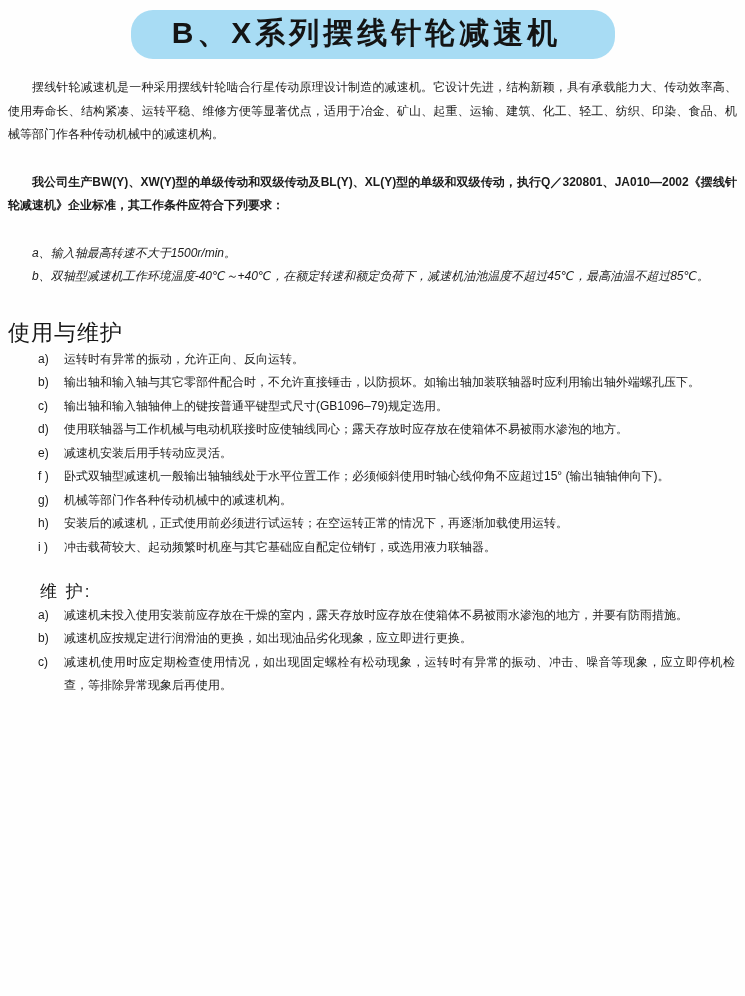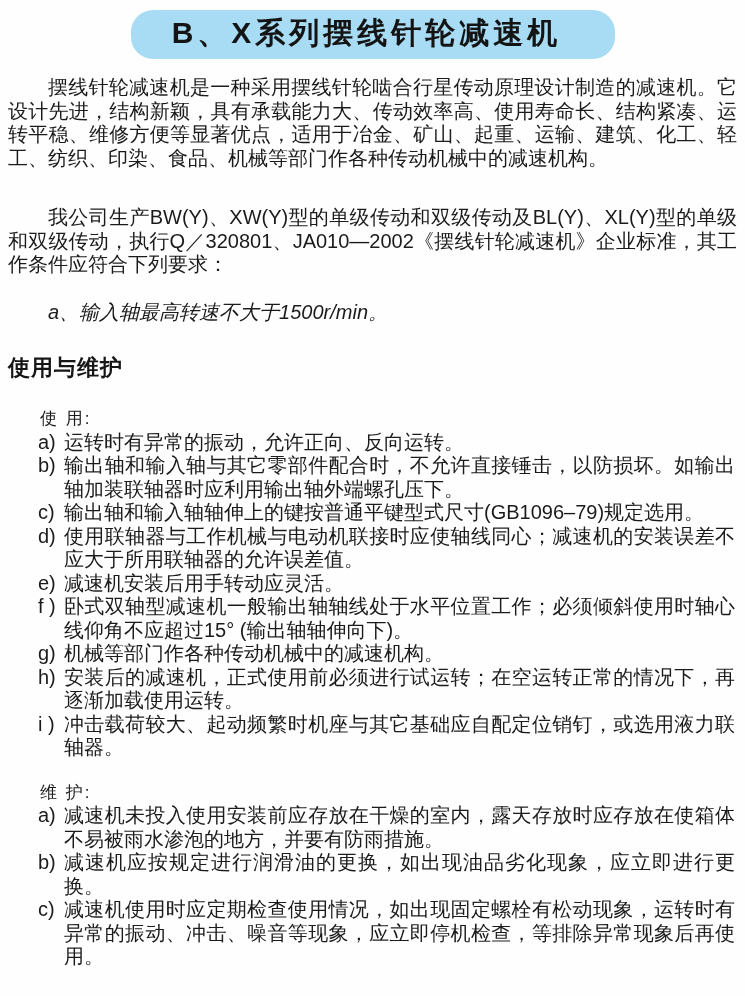--- a/index.html
+++ b/index.html
@@ -23,36 +23,36 @@
     background: #a8dcf4;
     border-radius: 22px;
     text-align: center;
     padding: 3px 12px 5px 0;
     font-size: 30px;
     font-weight: bold;
     letter-spacing: 4px;
     color: #141414;
   }
   .body-text {
-    font-size: 20px;
+    font-size: 12px;
     line-height: 23.5px;
     text-align: justify;
     text-justify: inter-ideograph;
   }
   .para {
     text-indent: 2em;
   }
   .para-1 { margin-top: 17px; }
-  .para-2 { margin-top: 36px; }
+  .para-2 { margin-top: 24px; font-weight: bold; }
   .cond-block { margin-top: 24px; font-style: italic; }
   .cond { text-indent: 2em; }
   .section-heading {
     margin-top: 29px;
     font-size: 22px;
-    font-weight: 700;
+    font-weight: 400;
     letter-spacing: 1px;
     color: #161616;
   }
   .sub-label {
     margin-top: 24px;
     margin-left: 32px;
     font-size: 17px;
     line-height: 23.5px;
     letter-spacing: 2px;
   }
@@ -83,43 +83,43 @@
 
   <div class="title-banner">B、X系列摆线针轮减速机</div>
 
   <div class="body-text">
     <p class="para para-1">摆线针轮减速机是一种采用摆线针轮啮合行星传动原理设计制造的减速机。它设计先进，结构新颖，具有承载能力大、传动效率高、使用寿命长、结构紧凑、运转平稳、维修方便等显著优点，适用于冶金、矿山、起重、运输、建筑、化工、轻工、纺织、印染、食品、机械等部门作各种传动机械中的减速机构。</p>
 
     <p class="para para-2">我公司生产BW(Y)、XW(Y)型的单级传动和双级传动及BL(Y)、XL(Y)型的单级和双级传动，执行Q／320801、JA010—2002《摆线针轮减速机》企业标准，其工作条件应符合下列要求：</p>
 
     <div class="cond-block">
       <p class="cond">a、输入轴最高转速不大于1500r/min。</p>
+      <p class="cond">b、双轴型减速机工作环境温度-40℃～+40℃，在额定转速和额定负荷下，减速机油池温度不超过45℃，最高油温不超过85℃。</p>
     </div>
   </div>
 
   <h2 class="section-heading">使用与维护</h2>
 
-  <div class="sub-label">使 用:</div>
 
   <ul class="item-list body-text">
     <li>
       <span class="item-marker">a)</span>
       <span class="item-text">运转时有异常的振动，允许正向、反向运转。</span>
     </li>
     <li>
       <span class="item-marker">b)</span>
       <span class="item-text">输出轴和输入轴与其它零部件配合时，不允许直接锤击，以防损坏。如输出轴加装联轴器时应利用输出轴外端螺孔压下。</span>
     </li>
     <li>
       <span class="item-marker">c)</span>
       <span class="item-text">输出轴和输入轴轴伸上的键按普通平键型式尺寸(GB1096–79)规定选用。</span>
     </li>
     <li>
       <span class="item-marker">d)</span>
-      <span class="item-text">使用联轴器与工作机械与电动机联接时应使轴线同心；减速机的安装误差不应大于所用联轴器的允许误差值。</span>
+      <span class="item-text">使用联轴器与工作机械与电动机联接时应使轴线同心；露天存放时应存放在使箱体不易被雨水渗泡的地方。</span>
     </li>
     <li>
       <span class="item-marker">e)</span>
       <span class="item-text">减速机安装后用手转动应灵活。</span>
     </li>
     <li>
       <span class="item-marker">f )</span>
       <span class="item-text">卧式双轴型减速机一般输出轴轴线处于水平位置工作；必须倾斜使用时轴心线仰角不应超过15° (输出轴轴伸向下)。</span>
     </li>
     <li>

